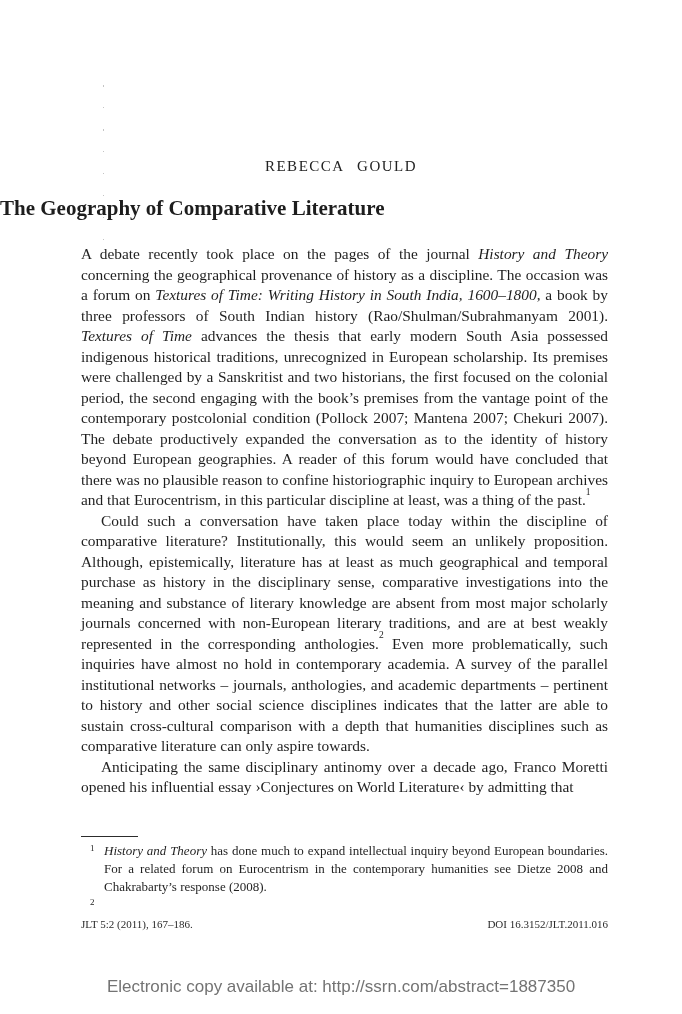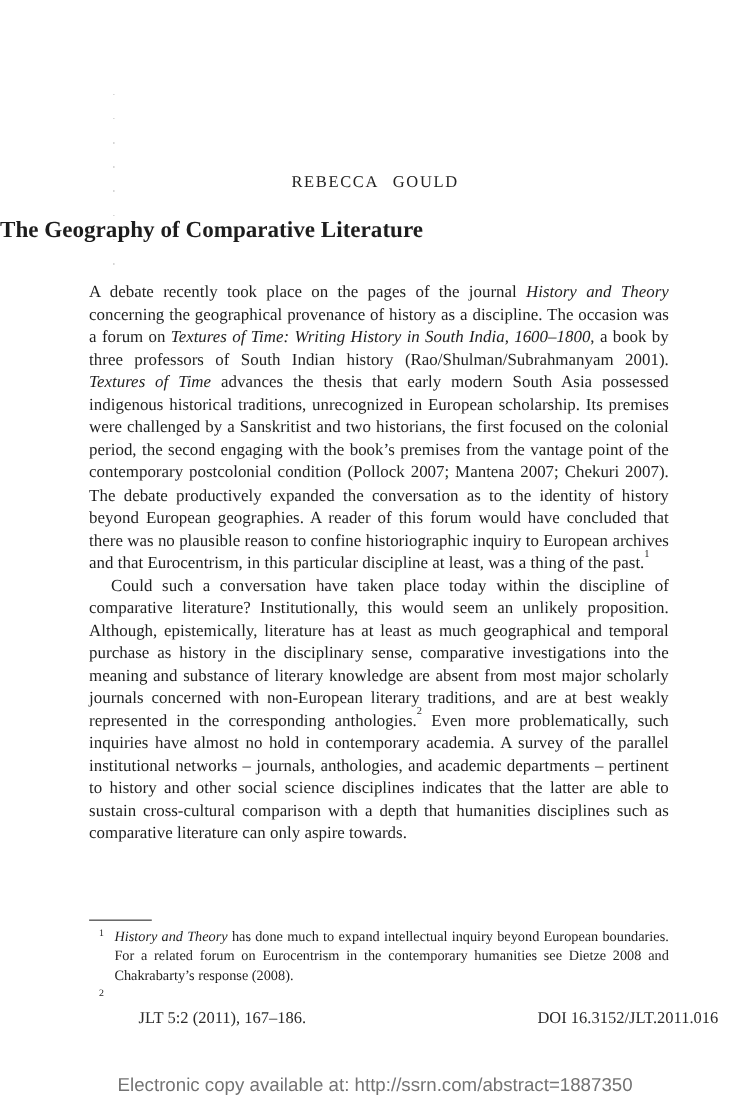--- a/index.html
+++ b/index.html
@@ -38,21 +38,21 @@
   .title {
     position: absolute;
     top: 196px; left: 0; right: 0;
     text-align: left;
     font-size: 21px;
     font-weight: bold;
     color: #1d1d1d;
   }
   .content {
     position: absolute;
-    top: 256px; left: 81px; width: 527px;
+    top: 244px; left: 81px; width: 527px;
     font-size: 15.4px;
     line-height: 20.5px;
     text-align: justify;
   }
   .content p + p { text-indent: 20px; }
   .content sup, .fn sup {
     font-size: 62%;
     line-height: 0;
     position: relative;
     top: -0.45em;
@@ -76,23 +76,22 @@
   .fn .fn-num {
     position: absolute;
     left: 9px; top: -0.35em;
     font-size: 9px;
   }
   .pagefooter {
     position: absolute;
     top: 918px; left: 81px; width: 527px;
     display: flex;
     justify-content: space-between;
-    font-size: 15px;
+    font-size: 11px;
     color: #2a2a2a;
-    margin-left: 45px;
   }
   .ssrn-banner {
     position: absolute;
     top: 977px; left: 0; right: 0;
     text-align: center;
     font-family: "Liberation Sans", "DejaVu Sans", sans-serif;
     font-size: 17px;
     color: #737373;
   }
 </style>
@@ -103,20 +102,21 @@
 
   <div class="scan-dots"></div>
 
   <div class="author">REBECCA GOULD</div>
 
   <h1 class="title">The Geography of Comparative Literature</h1>
 
   <div class="content">
     <p>A debate recently took place on the pages of the journal <i>History and Theory</i> concerning the geographical provenance of history as a discipline. The occasion was a forum on <i>Textures of Time: Writing History in South India, 1600–1800</i>, a book by three professors of South Indian history (Rao/Shulman/Subrahmanyam 2001). <i>Textures of Time</i> advances the thesis that early modern South Asia possessed indigenous historical traditions, unrecognized in European scholarship. Its premises were challenged by a Sanskritist and two historians, the first focused on the colonial period, the second engaging with the book’s premises from the vantage point of the contemporary postcolonial condition (Pollock 2007; Mantena 2007; Chekuri 2007). The debate productively expanded the conversation as to the identity of history beyond European geographies. A reader of this forum would have concluded that there was no plausible reason to confine historiographic inquiry to European archives and that Eurocentrism, in this particular discipline at least, was a thing of the past.<sup>1</sup></p>
     <p>Could such a conversation have taken place today within the discipline of comparative literature? Institutionally, this would seem an unlikely proposition. Although, epistemically, literature has at least as much geographical and temporal purchase as history in the disciplinary sense, comparative investigations into the meaning and substance of literary knowledge are absent from most major scholarly journals concerned with non-European literary traditions, and are at best weakly represented in the corresponding anthologies.<sup>2</sup> Even more problematically, such inquiries have almost no hold in contemporary academia. A survey of the parallel institutional networks – journals, anthologies, and academic departments – pertinent to history and other social science disciplines indicates that the latter are able to sustain cross-cultural comparison with a depth that humanities disciplines such as comparative literature can only aspire towards.</p>
+    <p>Anticipating the same disciplinary antinomy over a decade ago, Franco Moretti opened his influential essay ›Conjectures on World Literature‹ by admitting that</p>
   </div>
 
   <div class="fnblock">
     <div class="fnrule"></div>
     <div class="fn">
       <span class="fn-num">1</span>
       <span><i>History and Theory</i> has done much to expand intellectual inquiry beyond European boundaries. For a related forum on Eurocentrism in the contemporary humanities see Dietze 2008 and Chakrabarty’s response (2008).</span>
     </div>
     <div class="fn">
       <span class="fn-num">2</span>

